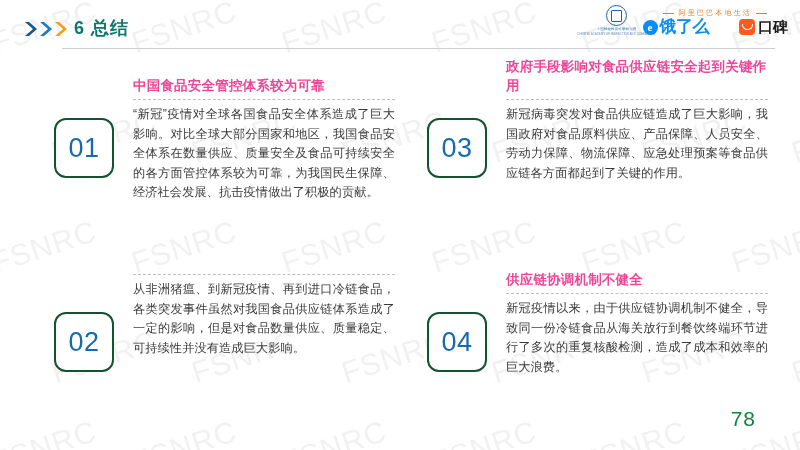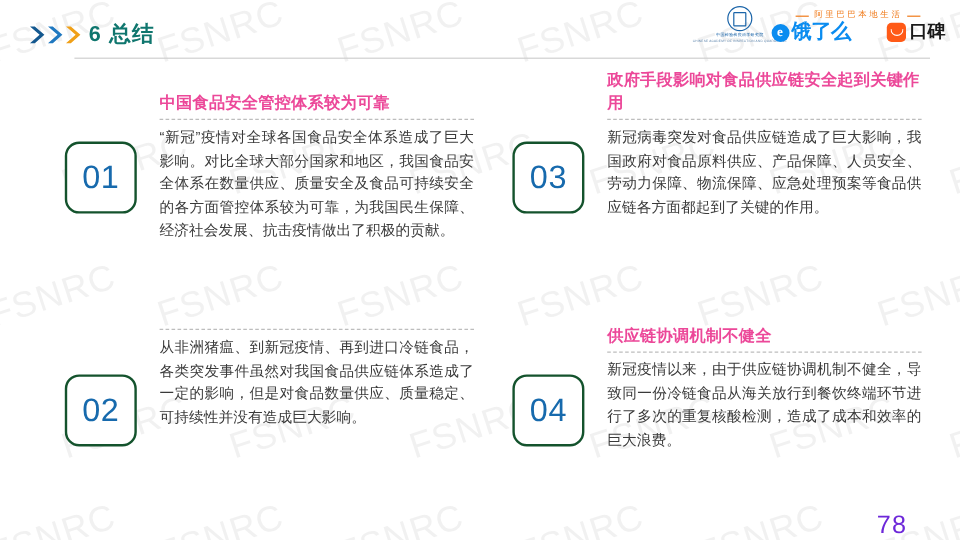--- a/index.html
+++ b/index.html
@@ -250,23 +250,23 @@
   #card-03 { left: 427px; top: 118px; }
   #card-04 { left: 427px; top: 312px; }
 
   .card .card-body { margin-top: -42px; }
   #card-03 .card-body { margin-top: -61px; }
 
   
   #page-number {
     position: absolute;
     right: 44px;
-    bottom: 0;
+    bottom: 19px;
     font-size: 21px;
-    color: #6d28d9;
+    color: #15803d;
     line-height: 24px;
     letter-spacing: 1px;
   }
 </style>
 </head>
 <body>
 
 <div id="watermark-layer">
     <span class="wm" style="left: -10px; top: 10px;">FSNRC</span>
     <span class="wm" style="left: 130px; top: 10px;">FSNRC</span>

